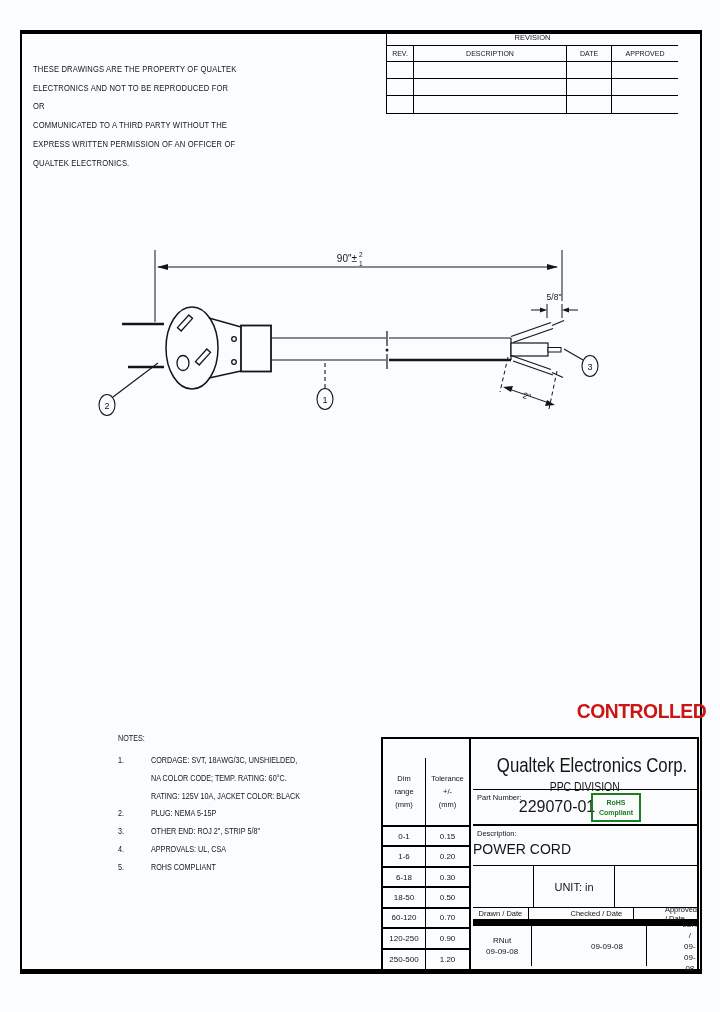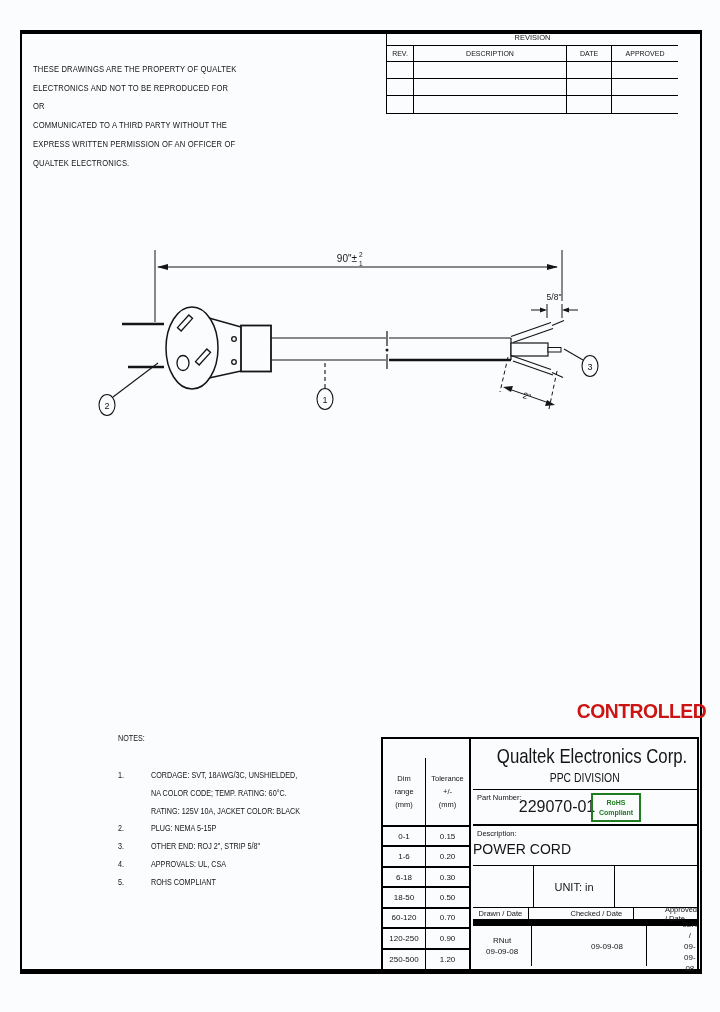--- a/index.html
+++ b/index.html
@@ -35,40 +35,40 @@
   svg text { font-family:"Liberation Sans", sans-serif; fill:#151515; }
   svg line, svg path, svg rect, svg ellipse, svg circle { stroke:#151515; }
 
   
   .stamp { position:absolute; left:566px; top:699px; width:134px; text-align:right;
            font-size:21px; font-weight:700; letter-spacing:-0.5px;
            transform:scaleX(0.92); transform-origin:right top; }
 
   
   .notes { position:absolute; left:118px; top:733px; width:270px; font-size:9px; }
-  .notes-title { margin-bottom:24px; }
+  .notes-title { margin-bottom:9px; }
   .note-item { display:flex; line-height:17.8px; }
   .note-num { width:33px; flex:0 0 33px; }
   .note-text { white-space:pre-line; }
 
   
   .tblock { position:absolute; left:381px; top:737px; width:318px; height:235px;
             border:2px solid #000; }
   .tol { position:absolute; left:0; top:0; width:88px; height:100%; border-right:2px solid #000;
          display:grid; grid-template-columns:43px 1fr; grid-template-rows:88px repeat(7, 1fr);
          font-size:8px; }
   .tol-cell { border-right:1px solid #000; border-bottom:2px solid #000;
               display:flex; align-items:center; justify-content:center; text-align:center;
               white-space:pre-line; line-height:11px; }
   .tol-cell.c2 { border-right:none; }
   .tol-cell.hdr { font-size:7.5px; line-height:13px;margin-top:19px; }
   .tol-cell.last { border-bottom:none; }
 
   .tmain { position:absolute; left:90px; top:0; right:0; height:100%; }
-  .company { height:51px; border-bottom:1px solid #000; text-align:center; padding-top:5px; }
+  .company { height:51px; border-bottom:1px solid #000; text-align:center; padding-top:14px; }
   .company-name { font-size:21px; line-height:24px; white-space:nowrap; }
   .division { font-size:13px; line-height:19px; }
   .partrow { position:relative; height:36px; border-bottom:2px solid #000; }
   .small-label { position:absolute; left:4px; top:3px; font-size:7.5px; }
   .part-number { position:absolute; left:28px; top:8px; width:112px; text-align:center; font-size:16px; }
   .rohs { position:absolute; left:118px; top:3px; width:50px; height:29px; border:2px solid #1f7d1f;
           color:#1f7d1f; font-size:7px; font-weight:700; text-align:center; padding-top:3px; line-height:10px; }
   .descrow { position:relative; height:40px; border-bottom:1px solid #000; }
   .descval { position:absolute; left:0; top:15px; width:185px; text-align:left; font-size:14px; }
   .unitrow { height:42px; border-bottom:1px solid #000; display:flex; }

